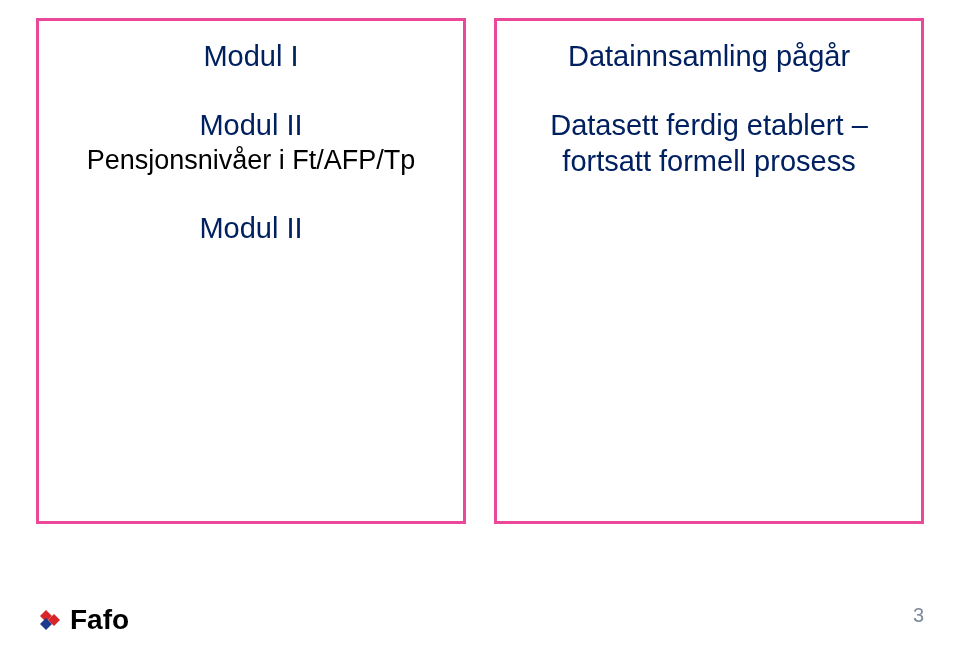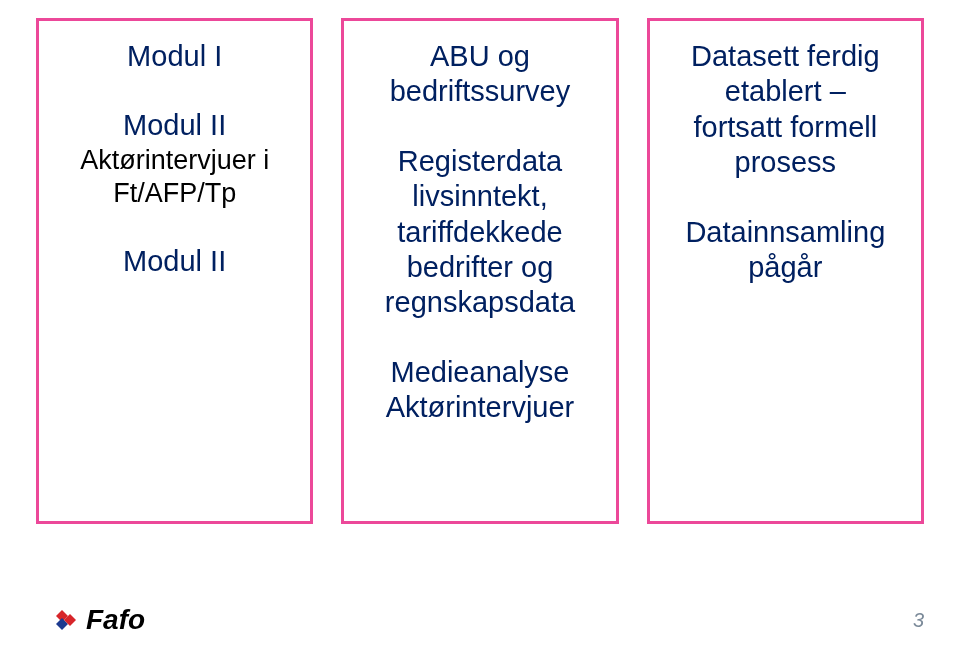--- a/index.html
+++ b/index.html
@@ -44,26 +44,24 @@
     .line.title {
       color: #002060;
     }
     .line.sub {
       color: #000000;
       font-size: 27px;
     }
     .footer {
       position: absolute;
       bottom: 16px;
-      left: 48px;
+      left: 32px;
       right: 36px;
       display: flex;
       justify-content: space-between;
-      align-items: center;
-      font-style: italic;
     }
     .logo {
       display: flex;
       align-items: center;
       gap: 6px;
       font-weight: bold;
     }
     .logo-mark {
       width: 32px;
       height: 32px;
@@ -83,45 +81,34 @@
 <body>
 
 <div class="cols">
 
   <div class="col">
     <div class="block">
       <div class="line title">Modul I</div>
     </div>
     <div class="block">
       <div class="line title">Modul II</div>
-      <div class="line sub">Aktørintervjuer i Ft/AFP/Tp</div>
+      <div class="line sub">Pensjonsnivåer i Ft/AFP/Tp</div>
     </div>
     <div class="block">
       <div class="line title">Modul II</div>
     </div>
   </div>
 
-  <div class="col">
-    <div class="block">
-      <div class="line title">ABU og bedriftssurvey</div>
-    </div>
-    <div class="block">
-      <div class="line title">Registerdata livsinntekt, tariffdekkede bedrifter og regnskapsdata</div>
-    </div>
-    <div class="block">
-      <div class="line title">Medieanalyse Aktørintervjuer</div>
-    </div>
-  </div>
 
   <div class="col">
     <div class="block">
-      <div class="line title">Datasett ferdig etablert – fortsatt formell prosess</div>
+      <div class="line title">Datainnsamling pågår</div>
     </div>
     <div class="block">
-      <div class="line title">Datainnsamling pågår</div>
+      <div class="line title">Datasett ferdig etablert – fortsatt formell prosess</div>
     </div>
   </div>
 
 </div>
 
 <div class="footer">
   <div class="logo">
     <div class="logo-mark">
       <svg viewBox="0 0 32 32" width="32" height="32">
 

